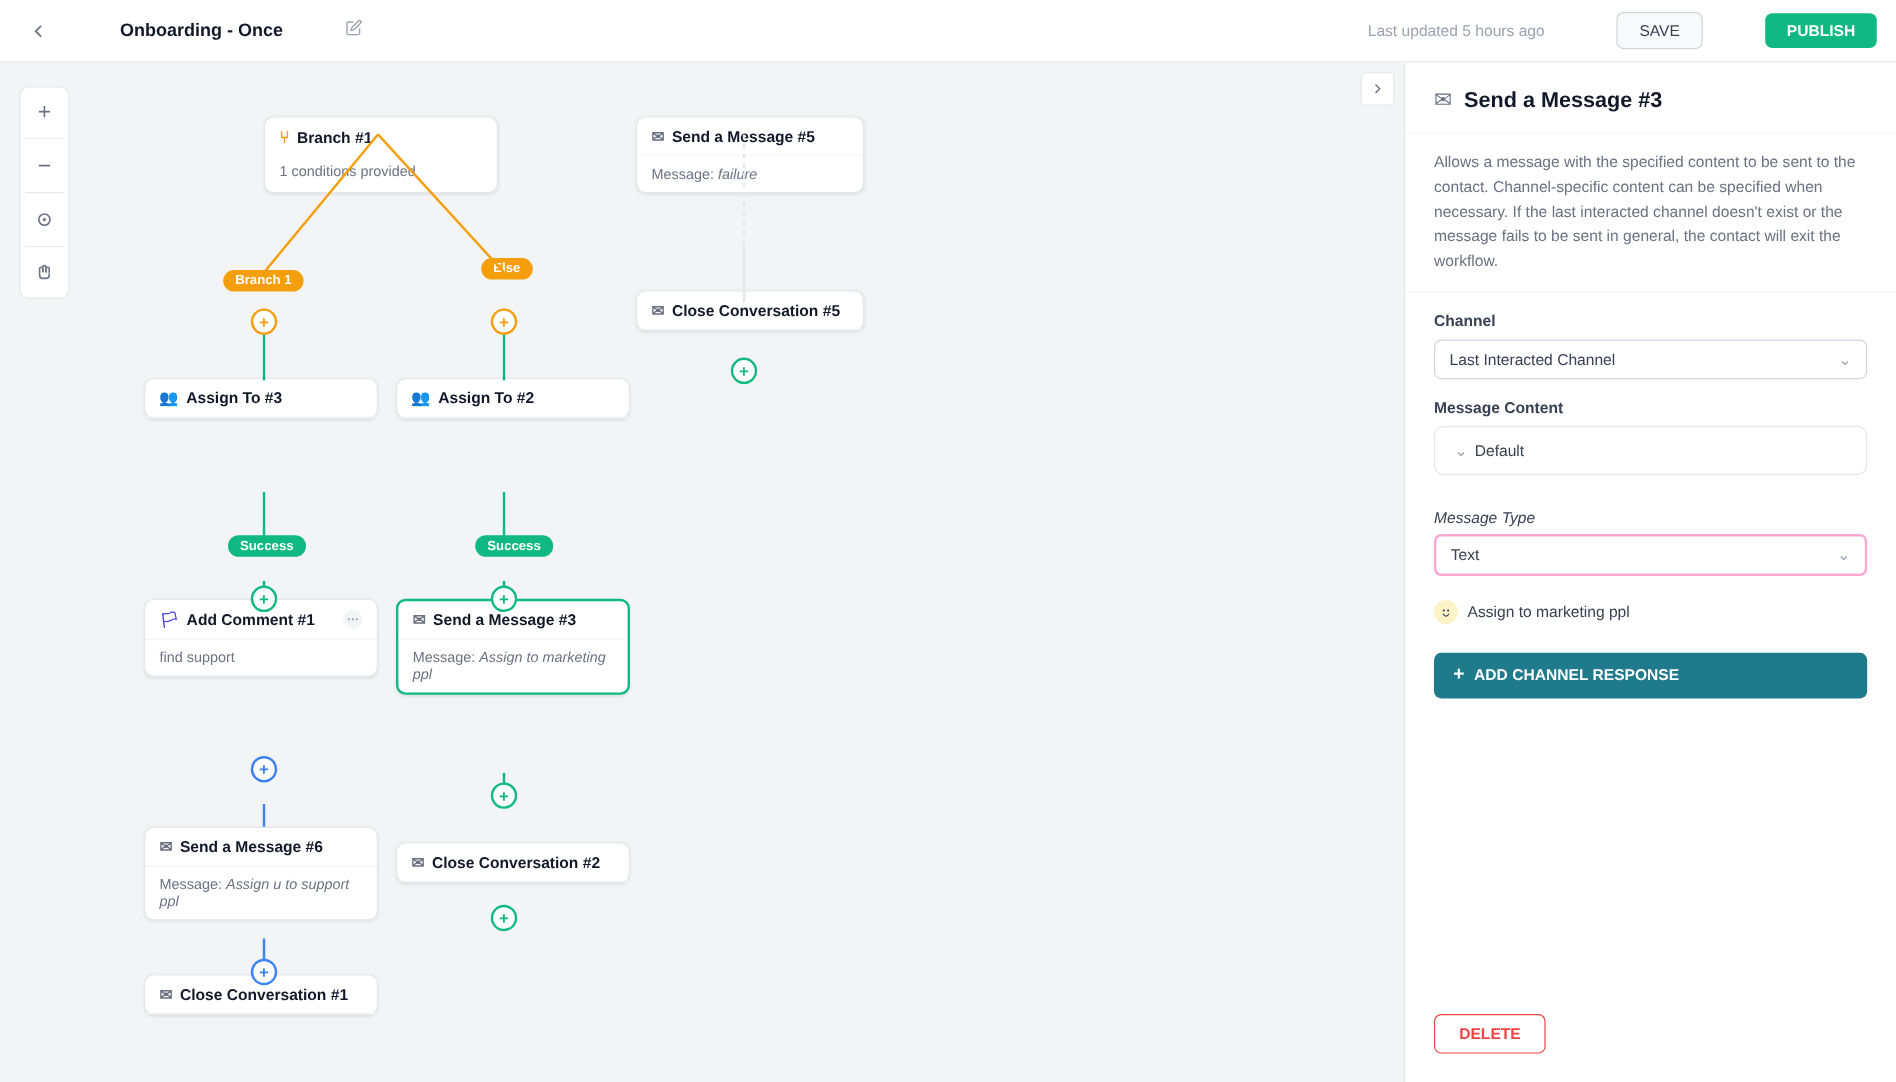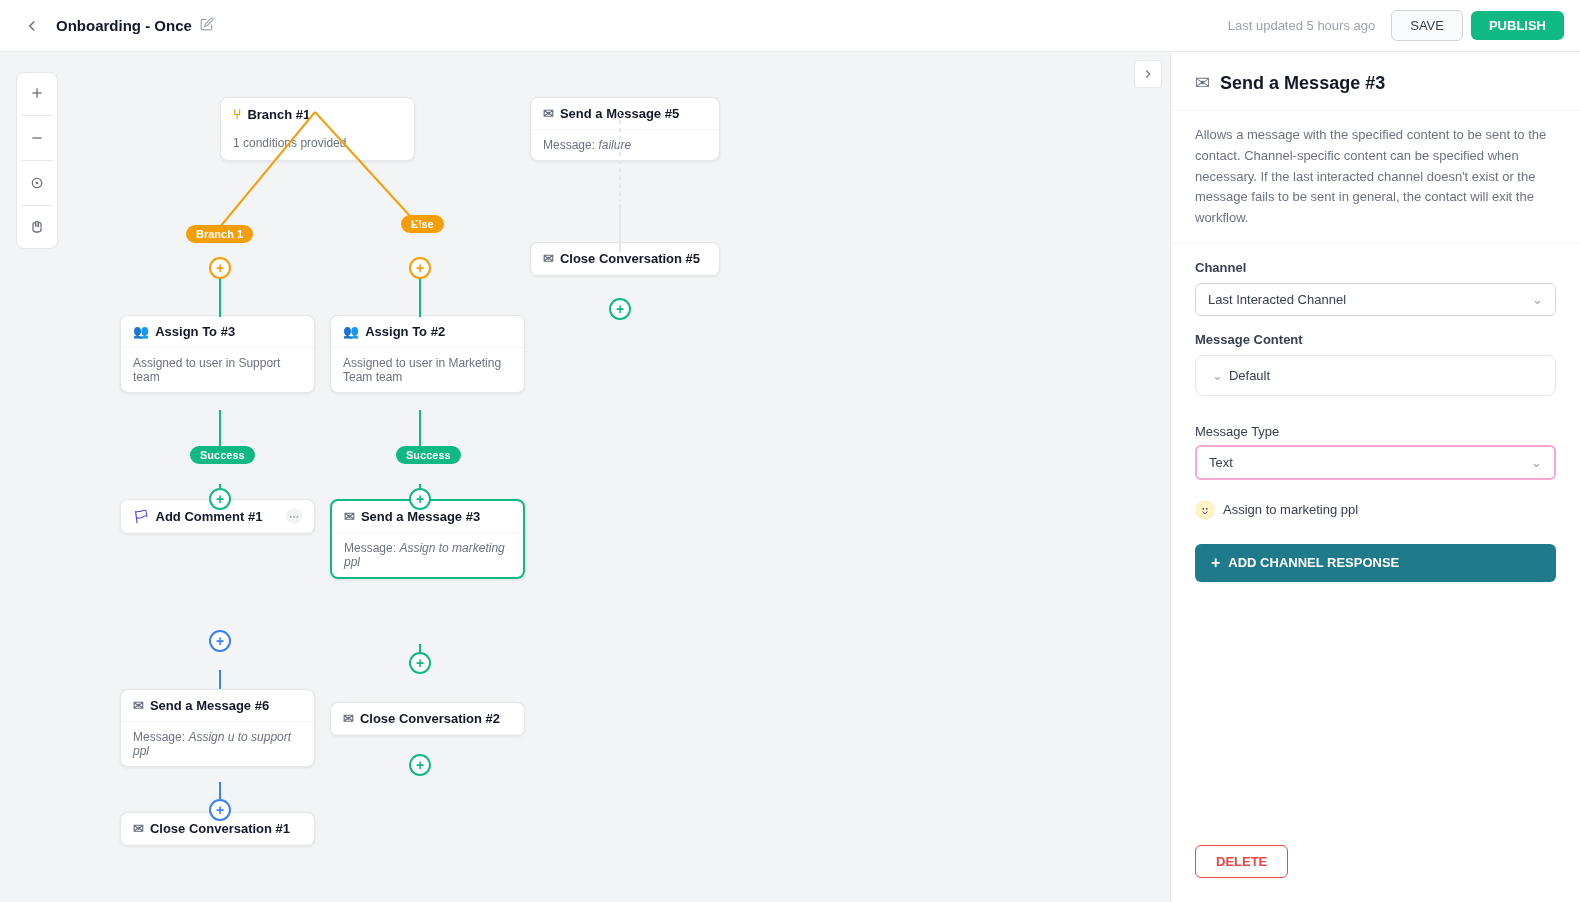--- a/index.html
+++ b/index.html
@@ -1,19 +1,19 @@
 <!DOCTYPE html>
 <html><head>
   <meta charset="utf-8">
   <style>
     * { box-sizing: border-box; margin: 0; padding: 0; }
     body { font-family: -apple-system, BlinkMacSystemFont, 'Segoe UI', sans-serif; background: #f3f4f6; width: 1580px; height: 902px; overflow: hidden; display: flex; flex-direction: column; }
 
     
-    .topbar { display: flex; align-items: center; background: #fff; border-bottom: 1px solid #e5e7eb; padding: 0 16px; height: 52px; flex-shrink: 0; }
+    .topbar { display: flex; align-items: center; background: #fff; border-bottom: 1px solid #e5e7eb; padding: 0 16px; height: 52px; flex-shrink: 0; gap: 44px; }
     .topbar-back { width: 32px; height: 32px; display: flex; align-items: center; justify-content: center; cursor: pointer; color: #6b7280; }
     .topbar-title { font-size: 15px; font-weight: 600; color: #111827; margin-left: 8px; }
     .topbar-edit { margin-left: 8px; color: #9ca3af; cursor: pointer; }
     .topbar-spacer { flex: 1; }
     .topbar-updated { font-size: 13px; color: #9ca3af; margin-right: 16px; }
     .btn-save { padding: 7px 18px; border-radius: 6px; border: 1px solid #d1d5db; background: #f9fafb; font-size: 13px; font-weight: 500; color: #374151; cursor: pointer; }
     .btn-publish { padding: 7px 18px; border-radius: 6px; border: none; background: #10b981; font-size: 13px; font-weight: 600; color: #fff; cursor: pointer; margin-left: 8px; }
 
     
     .main { display: flex; flex: 1; overflow: hidden; }
@@ -56,21 +56,21 @@
     .panel-title { font-size: 18px; font-weight: 700; color: #111827; }
     .panel-description { padding: 14px 24px; font-size: 13px; color: #6b7280; line-height: 1.6; border-bottom: 1px solid #f3f4f6; }
     .panel-section { padding: 16px 24px; }
     .panel-label { font-size: 13px; font-weight: 600; color: #374151; margin-bottom: 8px; }
     .panel-select { width: 100%; padding: 8px 12px; border: 1px solid #d1d5db; border-radius: 6px; font-size: 13px; color: #374151; background: #fff; display: flex; align-items: center; justify-content: space-between; cursor: pointer; }
     .panel-msg-content { padding: 0 24px 16px; }
     .panel-msg-label { font-size: 13px; font-weight: 600; color: #374151; margin-bottom: 8px; }
     .msg-default-box { border: 1px solid #e5e7eb; border-radius: 8px; padding: 12px 16px; }
     .msg-default-header { display: flex; align-items: center; gap: 6px; font-size: 13px; font-weight: 500; color: #374151; cursor: pointer; }
     .msg-type-section { padding: 12px 24px; }
-    .msg-type-label { font-size: 13px; font-weight: 500; color: #374151; margin-bottom: 6px; }
+    .msg-type-label { font-size: 13px; font-weight: 500; color: #374151; margin-bottom: 6px; font-style: italic; }
     .msg-type-select { width: 100%; padding: 8px 12px; border: 2px solid #f9a8d4; border-radius: 6px; font-size: 13px; color: #374151; background: #fff; display: flex; align-items: center; justify-content: space-between; cursor: pointer; }
     .assign-row { padding: 8px 24px 16px; display: flex; align-items: center; gap: 8px; font-size: 13px; color: #374151; }
     .assign-icon { width: 20px; height: 20px; border-radius: 50%; background: #fef3c7; display: flex; align-items: center; justify-content: center; font-size: 10px; color: #f59e0b; }
     .add-channel-btn { margin: 8px 24px 20px; display: flex; align-items: center; gap: 8px; background: #1f7a8c; color: #fff; border: none; border-radius: 6px; padding: 10px 16px; font-size: 13px; font-weight: 600; cursor: pointer; }
     .add-channel-btn .plus { font-size: 16px; font-weight: bold; }
     .delete-section { padding: 16px 24px 24px; }
     .delete-btn { border: 1px solid #ef4444; background: #fff; color: #ef4444; border-radius: 6px; padding: 8px 20px; font-size: 13px; font-weight: 600; cursor: pointer; }
 
     
     .canvas-expand { position: absolute; right: 8px; top: 8px; width: 28px; height: 28px; background: #fff; border: 1px solid #e5e7eb; border-radius: 4px; display: flex; align-items: center; justify-content: center; cursor: pointer; color: #6b7280; z-index: 10; }
@@ -214,47 +214,46 @@
     </div>
 
     <div class="connector connector-orange" style="left:209px;top:205px;">+</div>
     <div class="connector connector-orange" style="left:409px;top:205px;">+</div>
 
     <div class="node" style="left:120px;top:263px;width:195px;">
       <div class="node-header">
         <span style="color:#6b7280;font-size:13px;">👥</span>
         <span>Assign To #3</span>
       </div>
-      <div class="node-body">Assigned to user in Support team</div>
     </div>
 
     <div class="node" style="left:330px;top:263px;width:195px;">
       <div class="node-header">
         <span style="color:#6b7280;font-size:13px;">👥</span>
         <span>Assign To #2</span>
       </div>
-      <div class="node-body">Assigned to user in Marketing Team team</div>
     </div>
 
     <div style="position:absolute;left:190px;top:393px;">
       <span class="badge badge-success">Success</span>
     </div>
     <div style="position:absolute;left:396px;top:393px;">
       <span class="badge badge-success">Success</span>
     </div>
 
     <div class="connector" style="left:209px;top:436px;">+</div>
     <div class="connector" style="left:409px;top:436px;">+</div>
 
     <div class="node" style="left:120px;top:447px;width:195px;">
       <div class="node-header">
         <span style="color:#4f46e5;font-size:13px;">🏳</span>
         <span>Add Comment #1</span>
         <div class="node-action-btn">⋯</div>
       </div>
+      <div class="node-body">find support</div>
     </div>
 
     <div class="node node-selected" style="left:330px;top:447px;width:195px;">
       <div class="node-header">
         <span style="color:#6b7280;font-size:13px;">✉</span>
         <span>Send a Message #3</span>
       </div>
       <div class="node-body">
         <span>Message:</span> <span class="italic-text">Assign to marketing ppl</span>
       </div>

